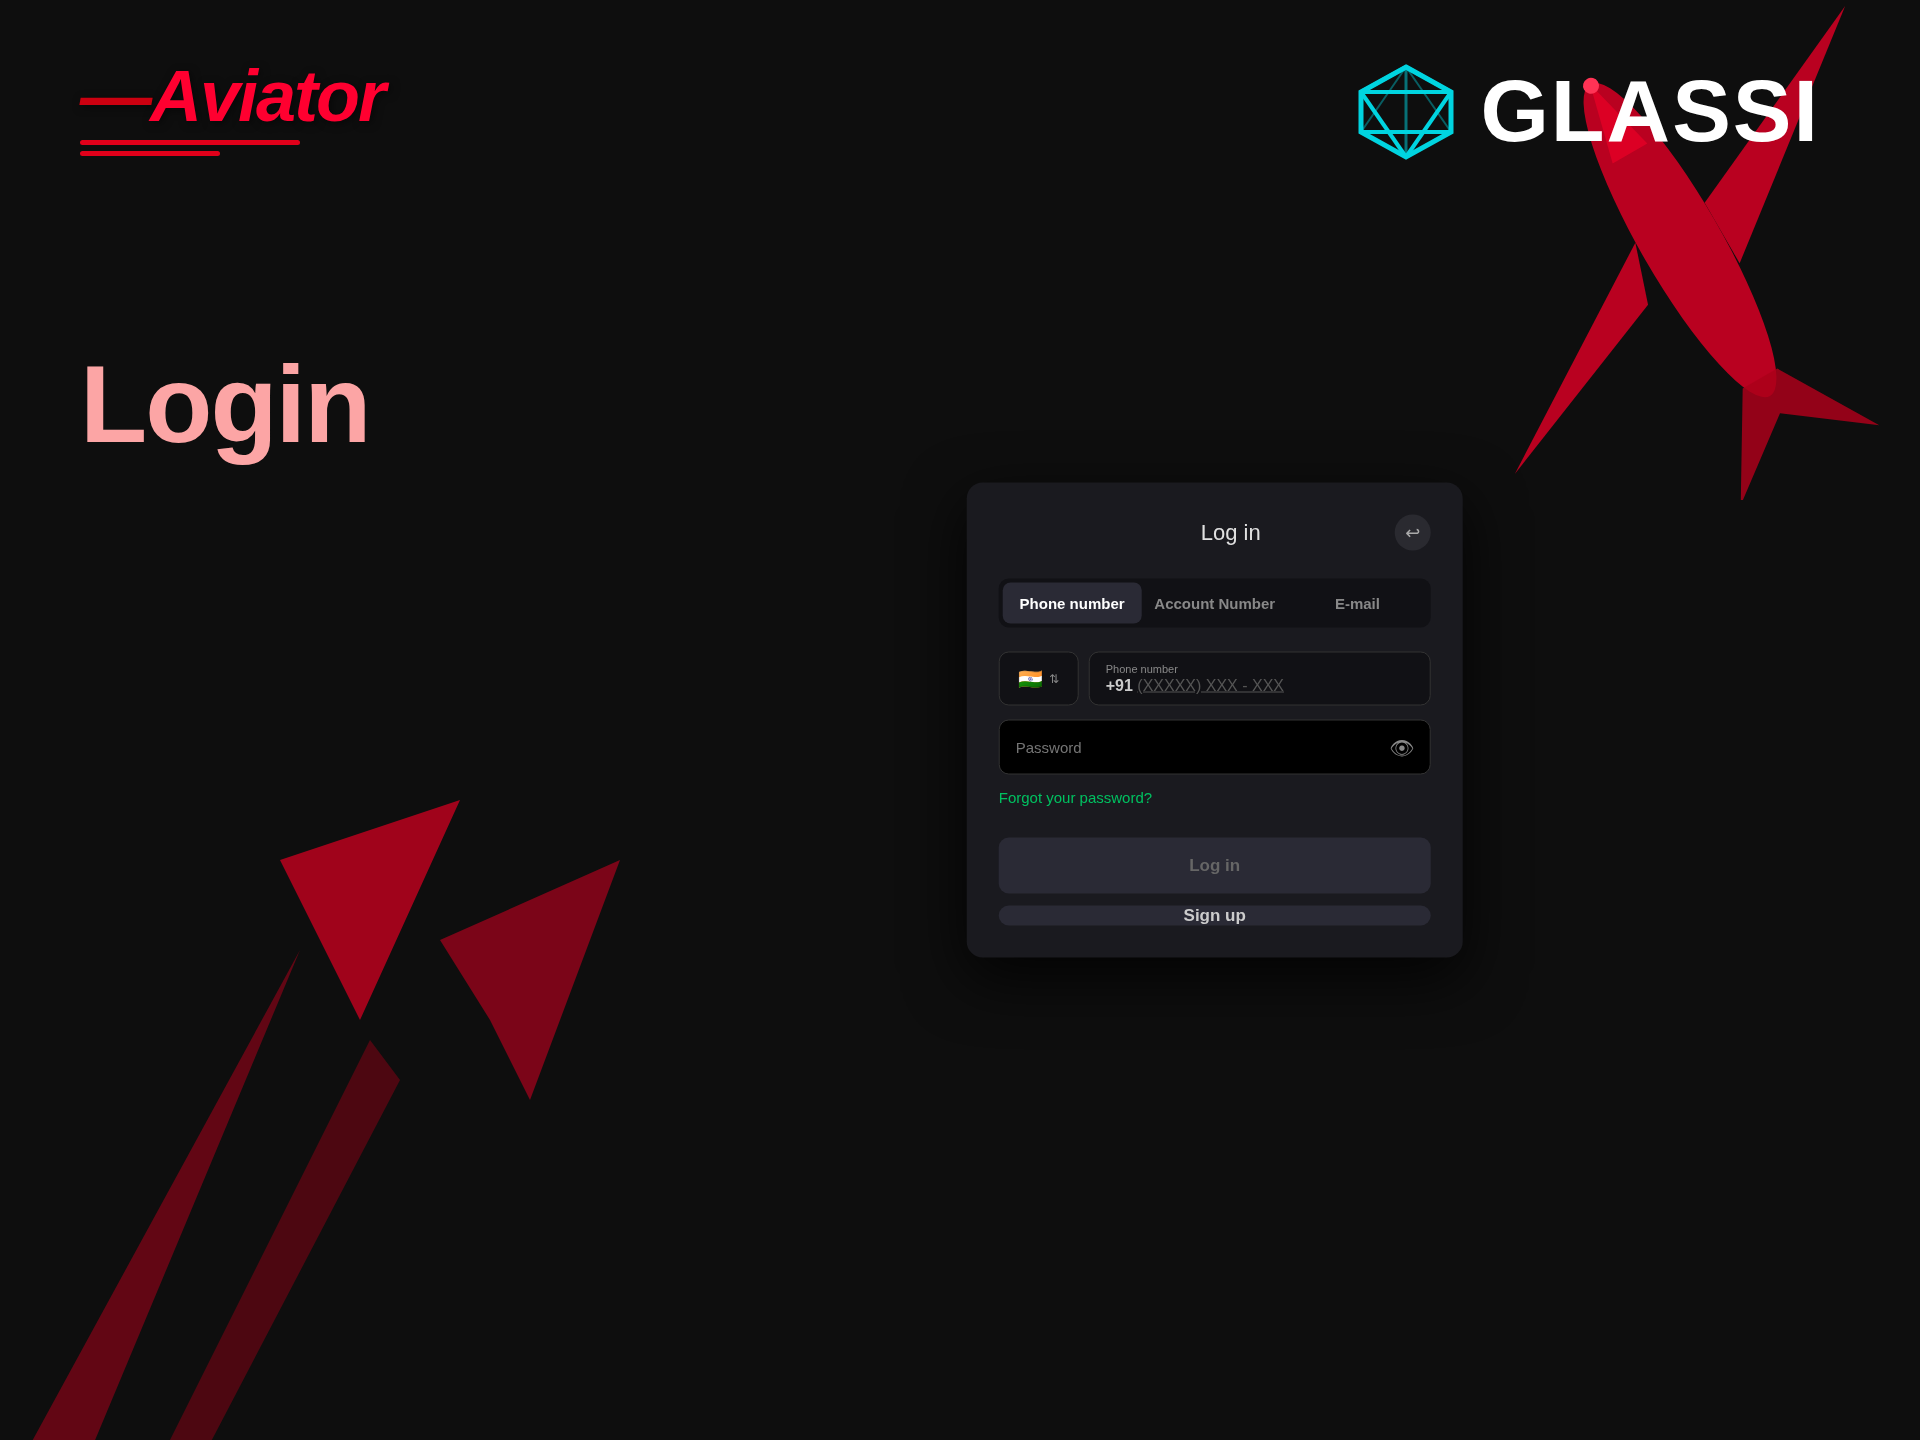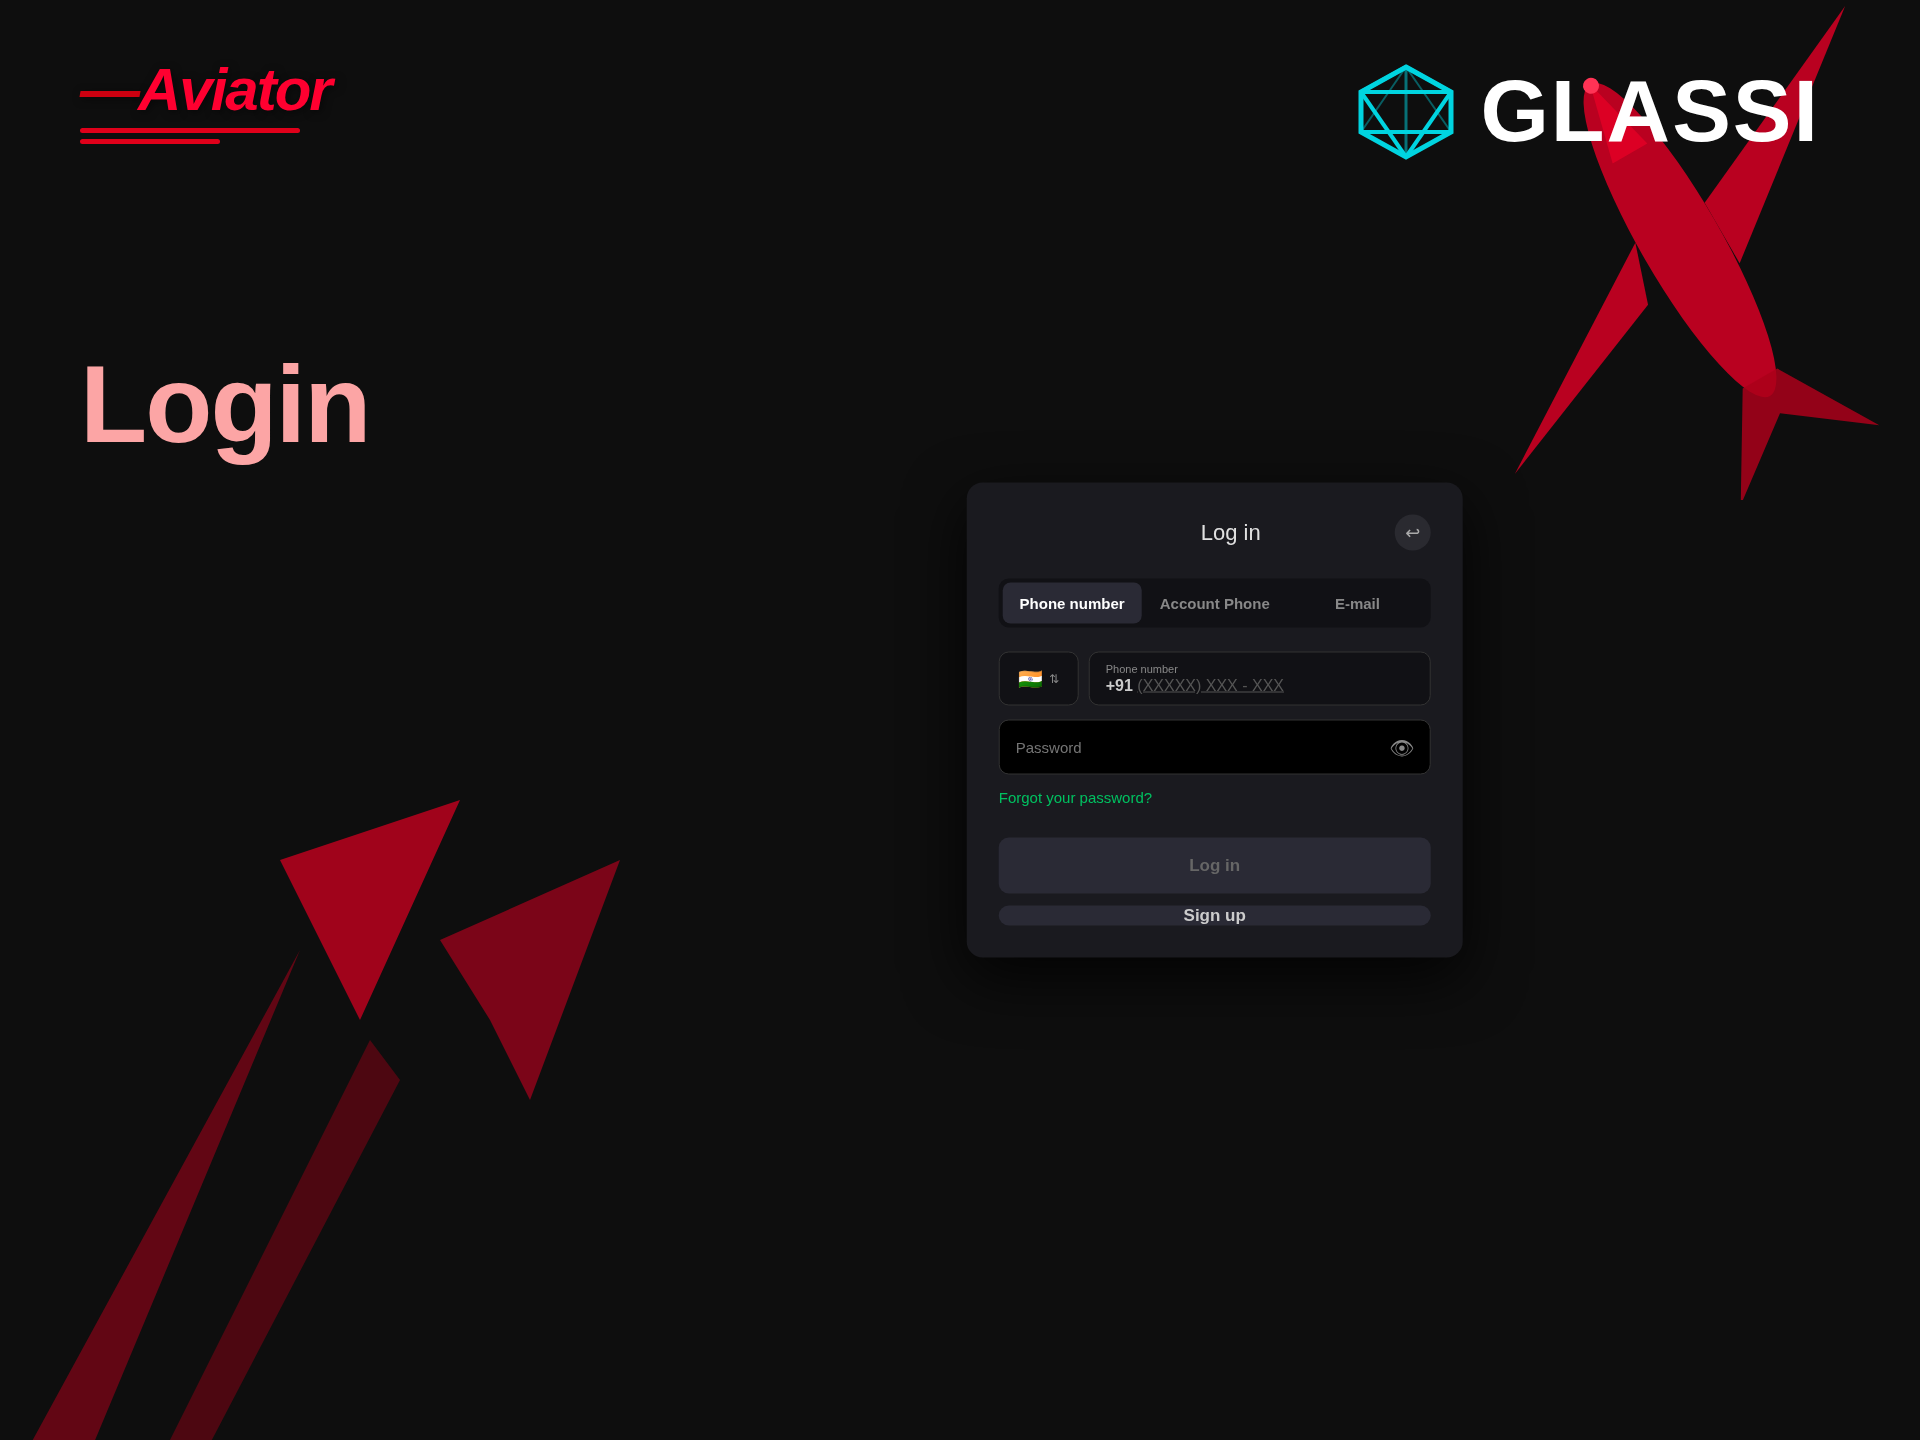--- a/index.html
+++ b/index.html
@@ -14,21 +14,21 @@
     }
 
     
     .logo-aviator {
       position: absolute;
       top: 60px;
       left: 80px;
     }
 
     .logo-aviator .aviator-text {
-      font-size: 60px;
+      font-size: 72px;
       font-weight: 900;
       font-style: italic;
       color: #ff0030;
       letter-spacing: -2px;
       line-height: 1;
       text-shadow: 2px 2px 8px rgba(0,0,0,0.5);
     }
 
     .logo-aviator .underlines {
       margin-top: 8px;
@@ -348,21 +348,21 @@
     <div style="width:36px;"></div>
     <div class="modal-title">Log in</div>
     <button class="modal-close-btn">
       <span>↩</span>
     </button>
   </div>
 
   
   <div class="tabs">
     <button class="tab active">Phone number</button>
-    <button class="tab">Account Phone</button>
+    <button class="tab">Account Number</button>
     <button class="tab">E-mail</button>
   </div>
 
   
   <div class="phone-group">
     <div class="country-selector">
       <span class="flag-emoji">🇮🇳</span>
       <span class="chevron-ud">⇅</span>
     </div>
     <div class="phone-input-wrapper">

